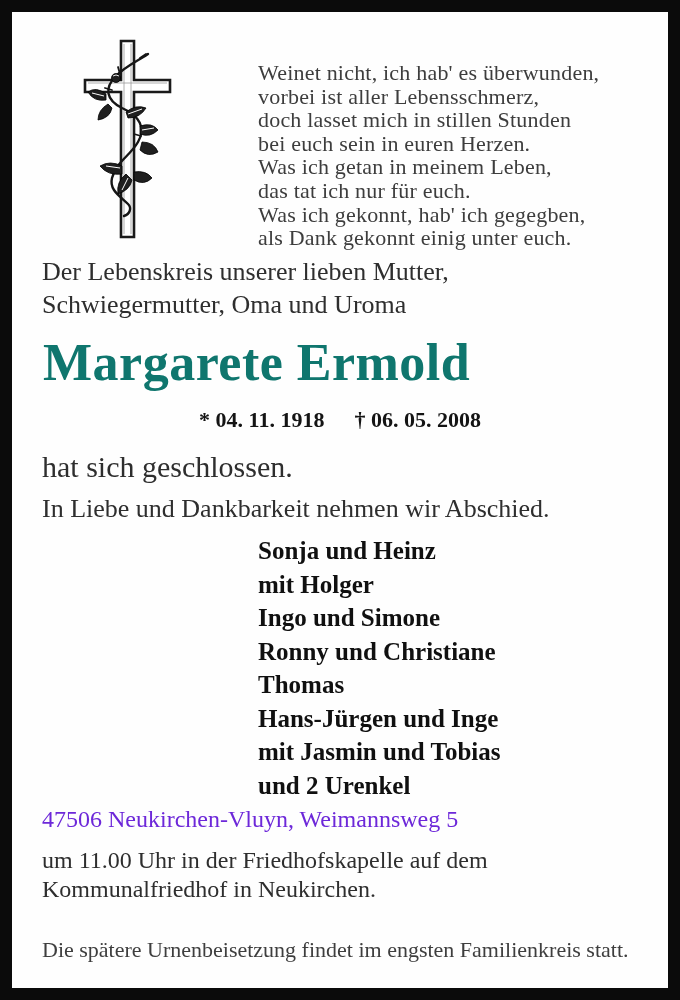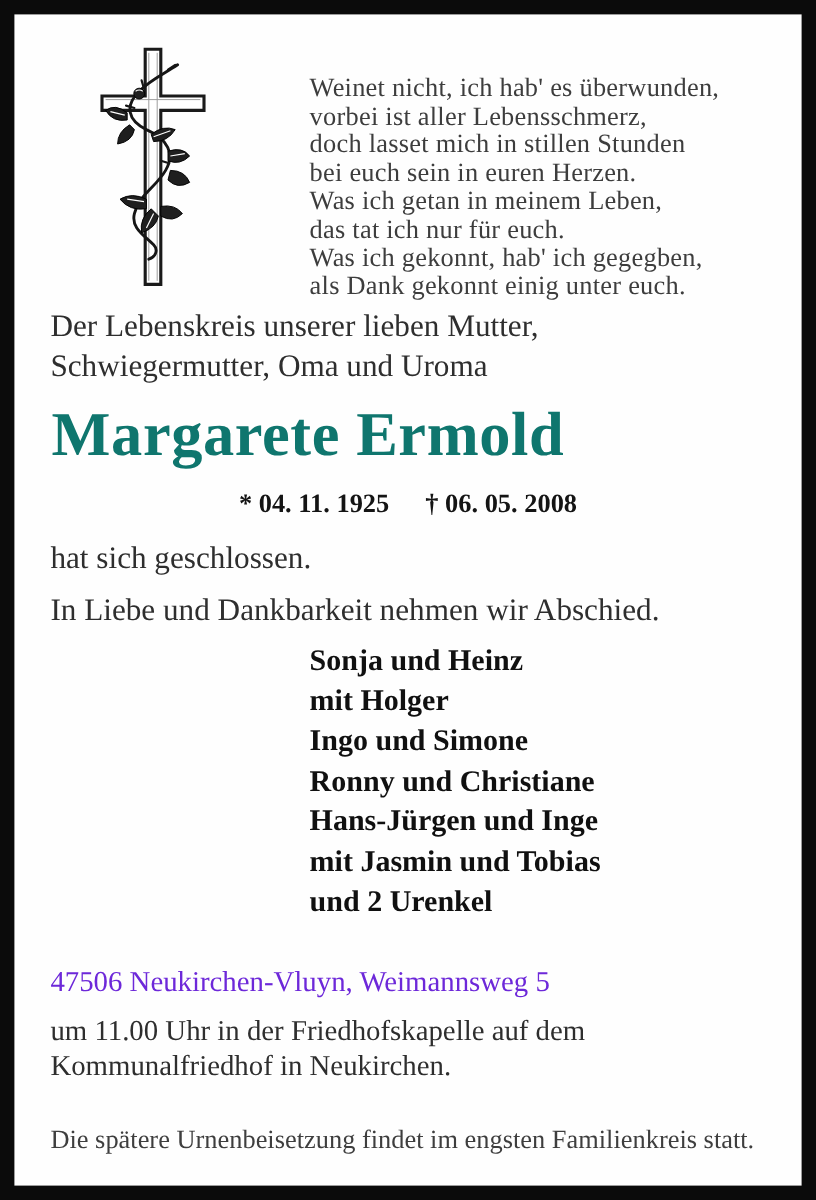--- a/index.html
+++ b/index.html
@@ -67,21 +67,21 @@
     line-height: 28px;
     font-weight: bold;
     color: #141414;
     white-space: nowrap;
   }
   .dates .birth { margin-right: 30px; }
 
   .closing {
     left: 30px;
     top: 438px;
-    font-size: 26px;
+    font-size: 30px;
     color: #2e2e2e;
     white-space: nowrap;
   }
 
   .farewell {
     left: 30px;
     top: 482px;
     font-size: 26px;
     color: #2e2e2e;
     white-space: nowrap;
@@ -172,32 +172,33 @@
   </div>
 
   <div class="abs intro">
     <div>Der Lebenskreis unserer lieben Mutter,</div>
     <div>Schwiegermutter, Oma und Uroma</div>
   </div>
 
   <div class="abs name">Margarete Ermold</div>
 
   <div class="abs dates">
-    <span class="birth">* 04. 11. 1925</span><span>† 06. 05. 2008</span>
+    <span class="birth">* 04. 11. 1918</span><span>† 06. 05. 2008</span>
   </div>
 
   <div class="abs closing">hat sich geschlossen.</div>
 
   <div class="abs farewell">In Liebe und Dankbarkeit nehmen wir Abschied.</div>
 
   <div class="abs family">
     <div>Sonja und Heinz</div>
     <div>mit Holger</div>
     <div>Ingo und Simone</div>
     <div>Ronny und Christiane</div>
+    <div>Thomas</div>
     <div>Hans-Jürgen und Inge</div>
     <div>mit Jasmin und Tobias</div>
     <div>und 2 Urenkel</div>
   </div>
 
   <div class="abs address">47506 Neukirchen-Vluyn, Weimannsweg 5</div>
 
   <div class="abs funeral">
     <div>um 11.00 Uhr in der Friedhofskapelle auf dem</div>
     <div>Kommunalfriedhof in Neukirchen.</div>

